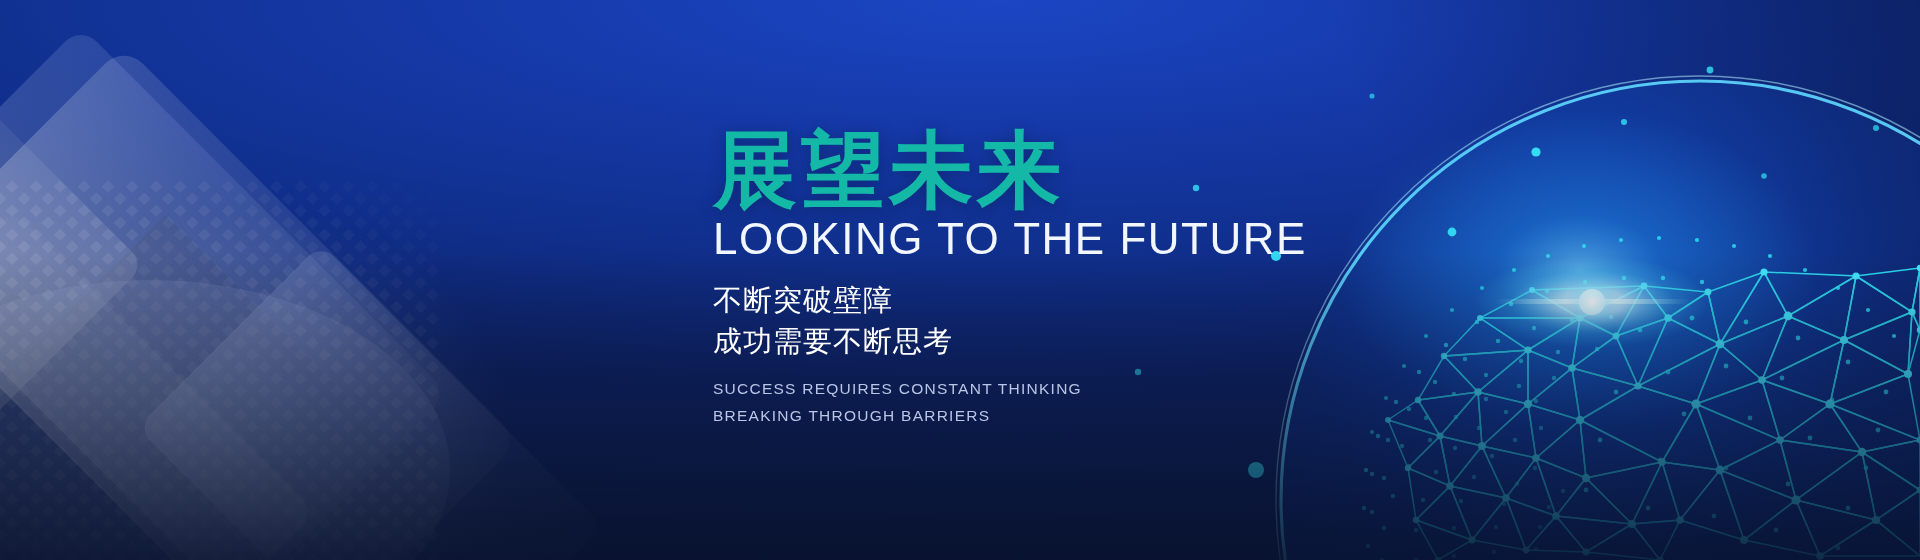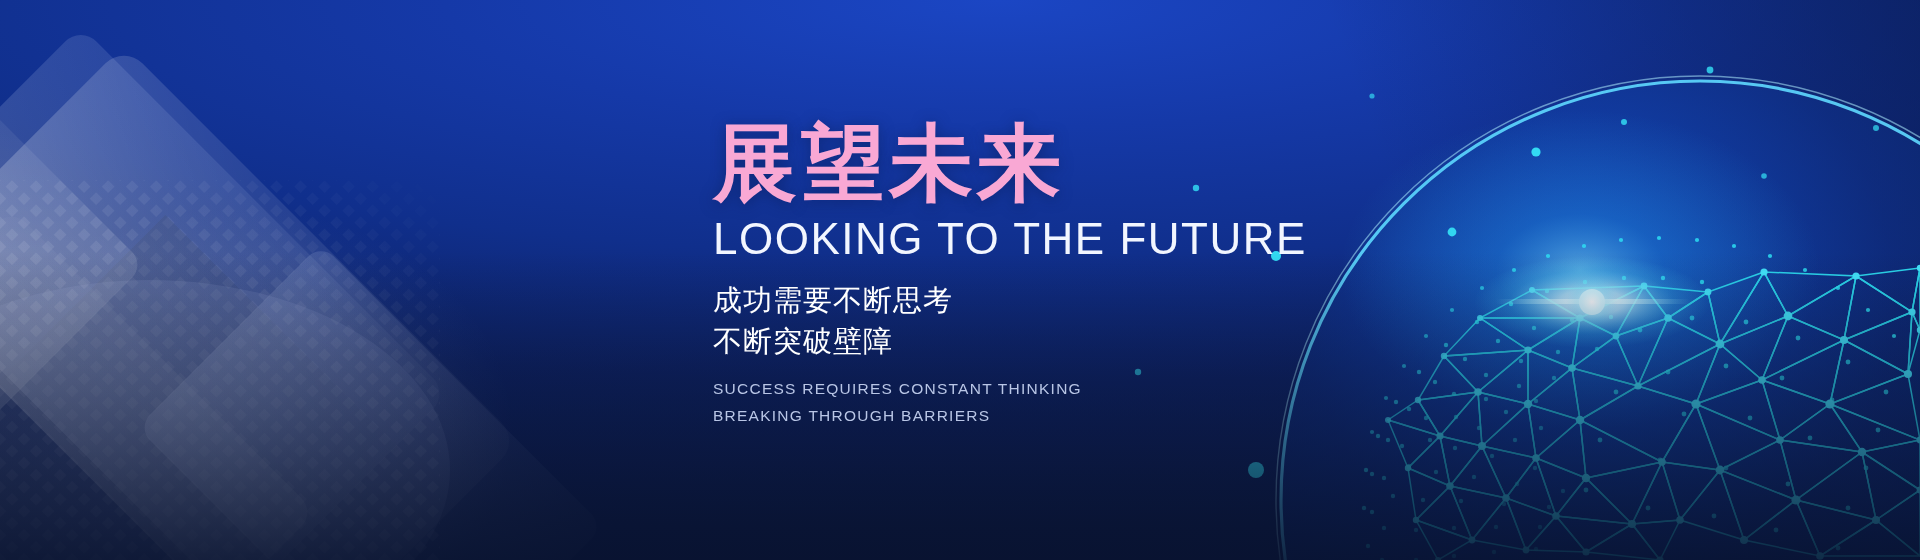--- a/index.html
+++ b/index.html
@@ -45,23 +45,23 @@
   
   .copy{
     position:absolute;
     left:713px; top:128px;
     width:760px;
   }
   .title-cn{
     font-size:84px;
     line-height:1;
     font-weight:700;
-    color:#f9a8d4;
+    color:#14b8a6;
     letter-spacing:4px;
-    font-family:Liberation Mono, monospace;
+    font-family:Liberation Sans, sans-serif;
     text-shadow:0 2px 14px rgba(10,30,90,.55);
     white-space:nowrap;
   }
   .title-en{
     margin-top:4px;
     font-size:44px;
     line-height:1.05;
     font-weight:300;
     color:#f2f6ff;
     letter-spacing:1.5px;
@@ -568,22 +568,22 @@
       </g>
     </svg>
   </div>
 
   <div class="bg-bottomfade"></div>
 
   <div class="copy">
     <div class="title-cn">展望未来</div>
     <div class="title-en">LOOKING TO THE FUTURE</div>
     <div class="sub-cn">
+      <div>不断突破壁障</div>
       <div>成功需要不断思考</div>
-      <div>不断突破壁障</div>
     </div>
     <div class="sub-en">
       <div>SUCCESS REQUIRES CONSTANT THINKING</div>
       <div>BREAKING THROUGH BARRIERS</div>
     </div>
   </div>
 
 
 </div>
 

